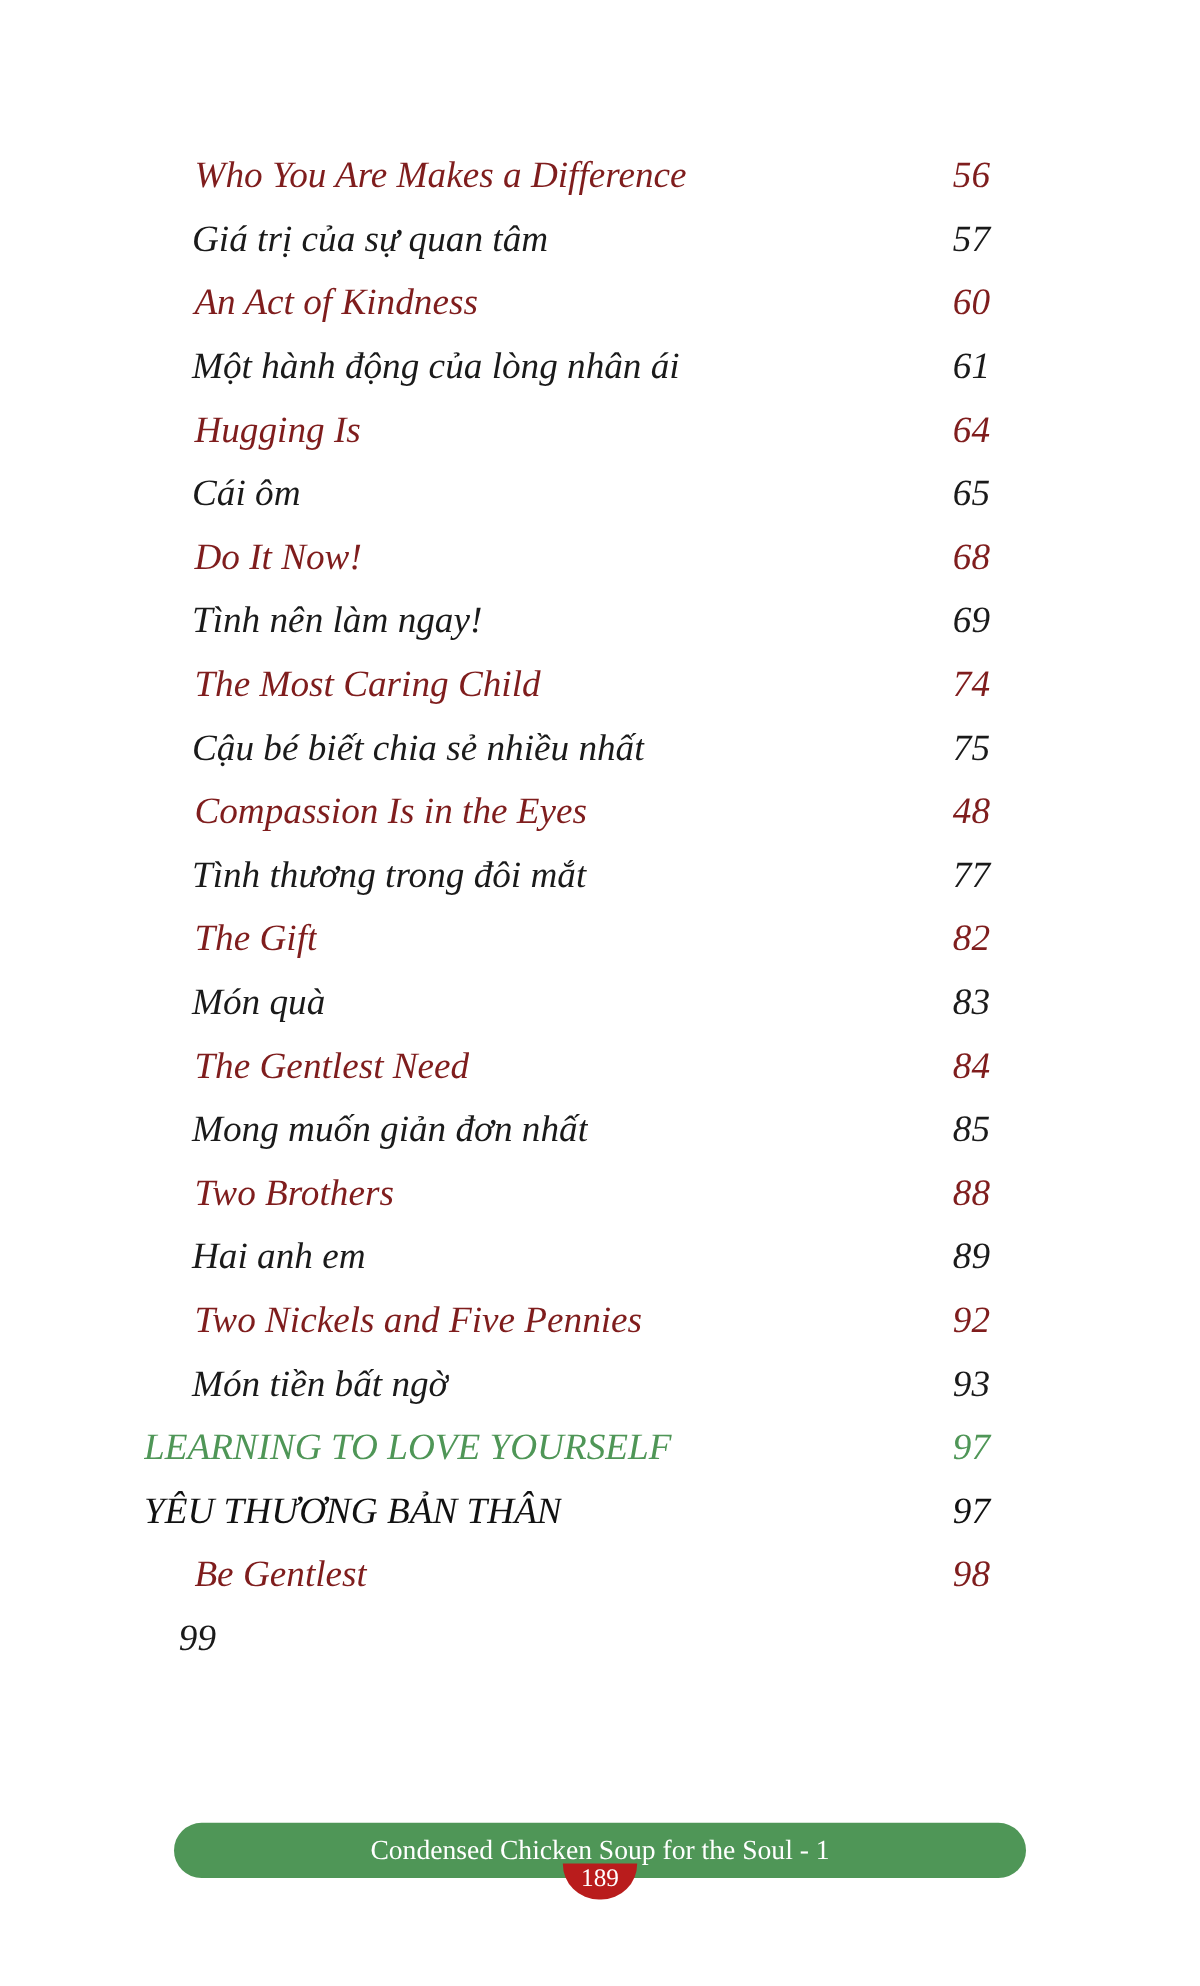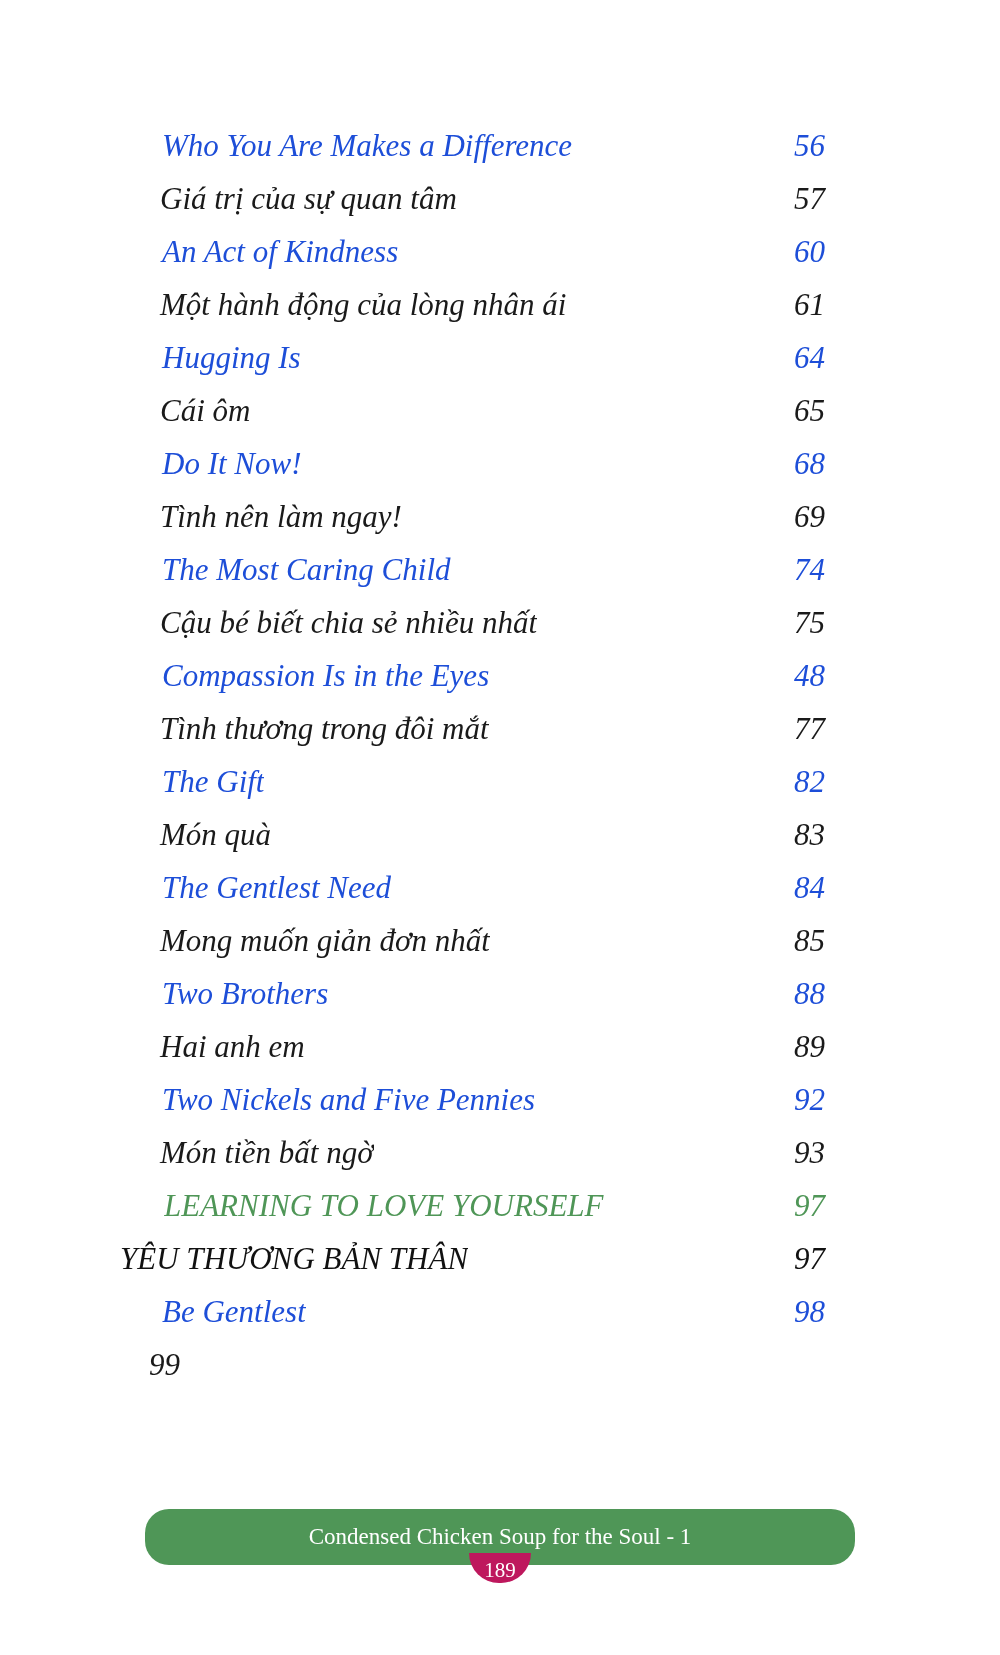--- a/index.html
+++ b/index.html
@@ -40,76 +40,75 @@
     flex: 0 1 auto;
     overflow: hidden;
   }
   .toc-row .page-num {
     flex: 0 0 auto;
     text-align: right;
     min-width: 60px;
   }
   
   .toc-row.en {
-    color: #1d4ed8;
+    color: #7f1d1d;
   }
   
   .toc-row.vi {
     color: #1a1a1a;
     gap: 12px;
   }
   
   .toc-row.indent .title {
     padding-left: 42px;
   }
   .toc-row.indent-vi .title {
     padding-left: 40px;
   }
   
   .toc-row.section .title {
     padding-left: 0;
   }
   .toc-row.section.en {
     color: #4f9657;
-    margin-left: 44px;
   }
   .toc-row.section.vi {
     color: #111111;
     font-weight: 400;
   }
 
   .footer {
     position: absolute;
     left: 0;
     right: 0;
     bottom: 72px;
     display: flex;
     flex-direction: column;
     align-items: center;
   }
   .footer-banner {
     width: 710px;
-    height: 56px;
+    height: 46px;
     background: #4f9657;
     border-radius: 24px;
     display: flex;
     align-items: center;
     justify-content: center;
     color: #ffffff;
     font-size: 23px;
     font-family: "Liberation Serif", serif;
   }
   .footer-pagenum {
     margin-top: -12px;
     width: 62px;
     height: 30px;
-    background: #be185d;
+    background: #b91c1c;
     border-radius: 0 0 32px 32px;
     display: flex;
-    align-items: flex-end;
+    align-items: flex-start;
     justify-content: center;
     color: #ffffff;
     font-size: 21px;
     font-family: "Liberation Serif", serif;
   }
 </style>
 </head>
 <body>
 
 <div class="page">

